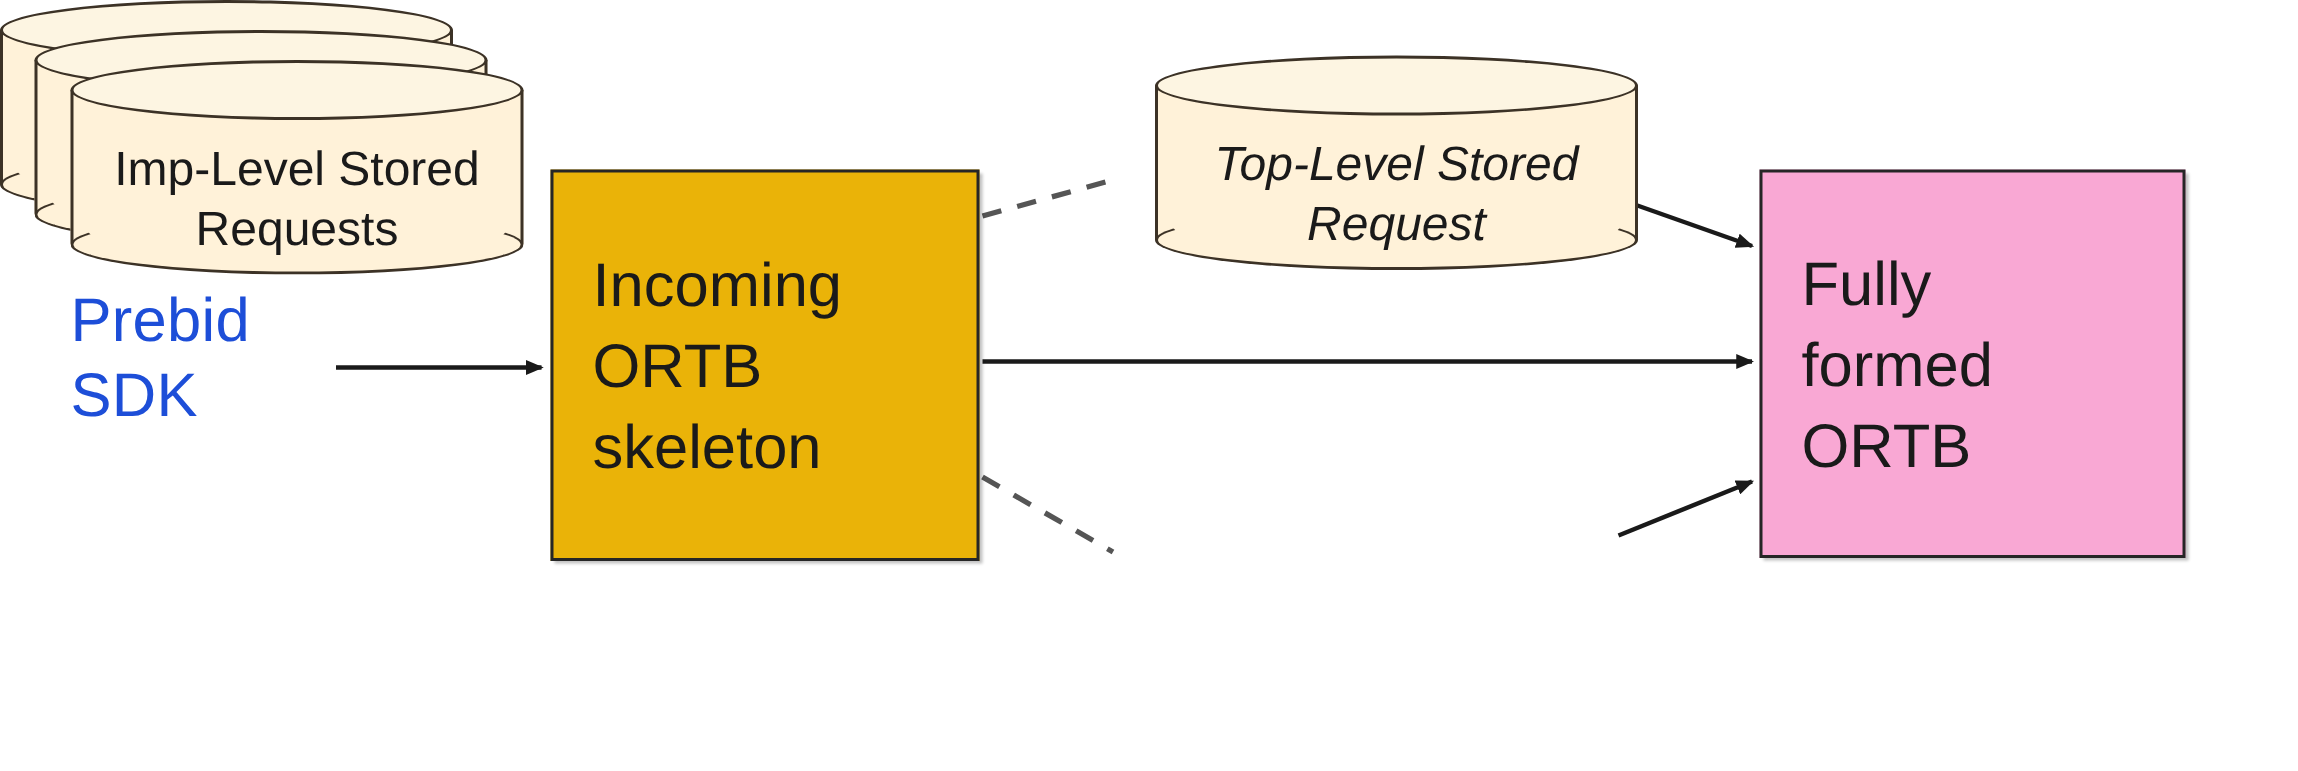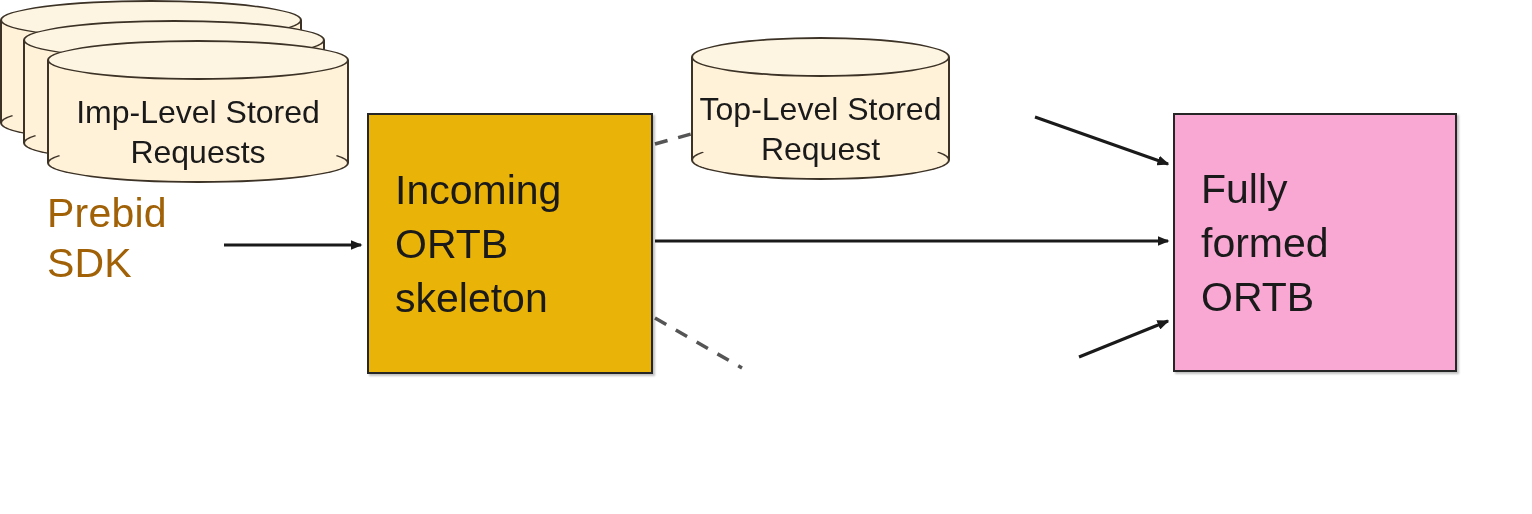--- a/index.html
+++ b/index.html
@@ -21,21 +21,21 @@
     position: absolute;
     left: 0;
     top: 0;
     width: 1532px;
     height: 514px;
   }
 
   
   .plain-label {
     position: absolute;
-    color: #a16207;
+    color: #1d4ed8;
     font-size: 41px;
     line-height: 50px;
     letter-spacing: 0.2px;
     white-space: pre-line;
   }
 
   
   .box {
     position: absolute;
     box-sizing: border-box;
@@ -85,21 +85,21 @@
     position: absolute;
     left: 0;
     right: 0;
     text-align: center;
     font-size: 32px;
     line-height: 40px;
     color: #1a1a1a;
     white-space: pre-line;
   }
 
-  #node-top-level-store { left: 691px; top: 37px; width: 259px; height: 143px; }
+  #node-top-level-store { left: 770px; top: 37px; width: 322px; height: 143px; font-style: italic; }
   #node-top-level-store .cyl-text { top: 52px; }
 
   .stack-cyl { position: absolute; }
   #node-imp-level-store { left: 735px; top: 300px; width: 347px; height: 183px; }
   #imp-cyl-back   { left: 0px;  top: 0px;  width: 302px; height: 143px; }
   #imp-cyl-middle { left: 23px; top: 20px; width: 302px; height: 143px; }
   #imp-cyl-front  { left: 47px; top: 40px; width: 302px; height: 143px; }
   #imp-cyl-front .cyl-text { top: 52px; }
 </style>
 </head>

